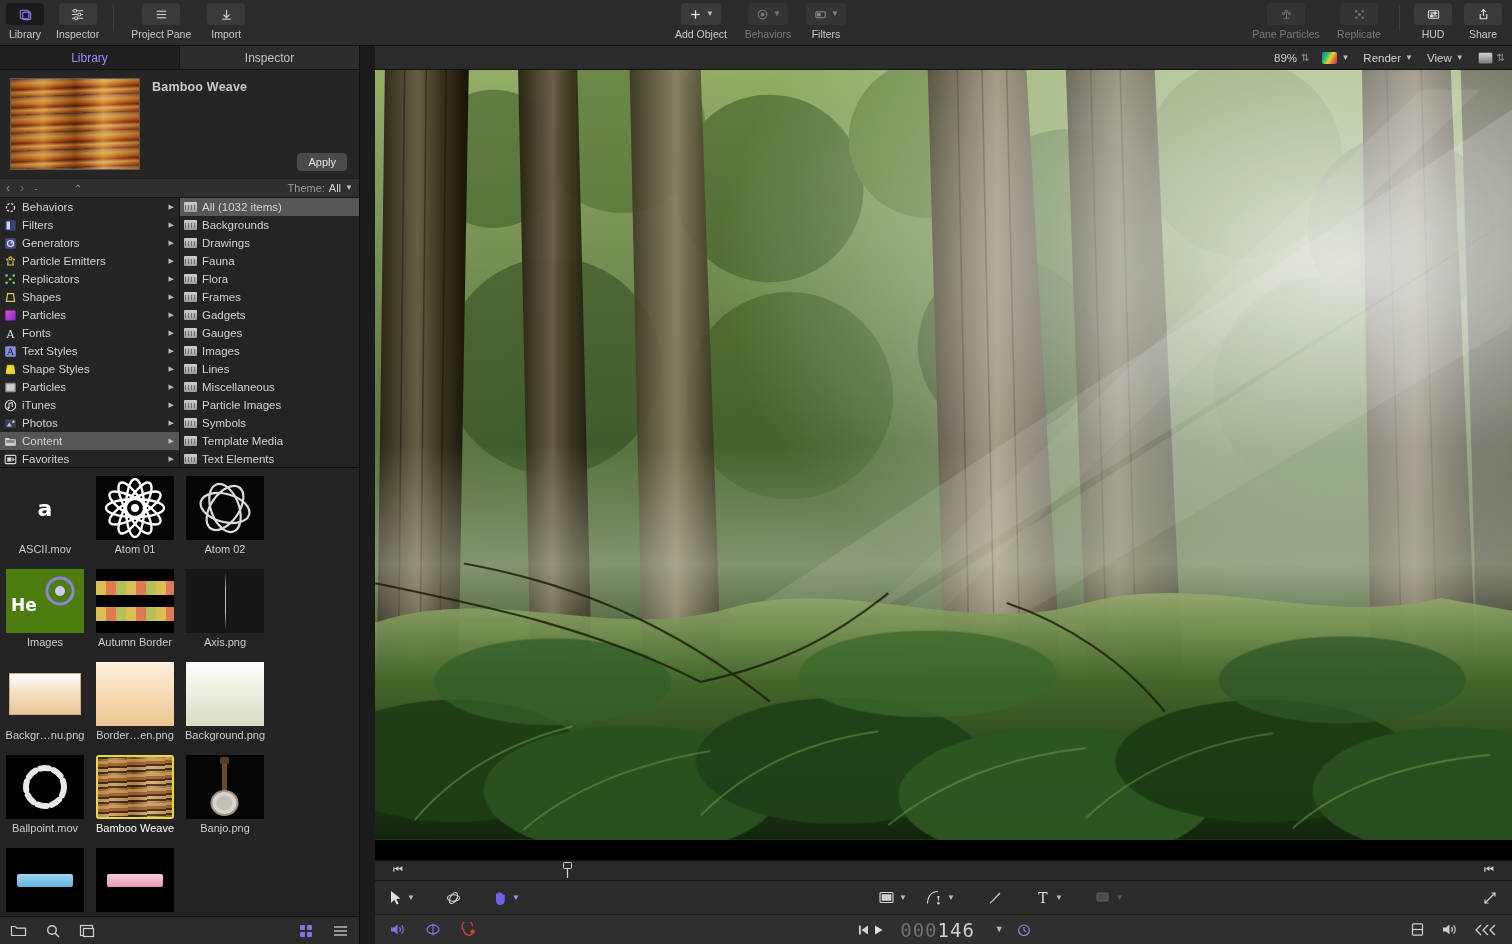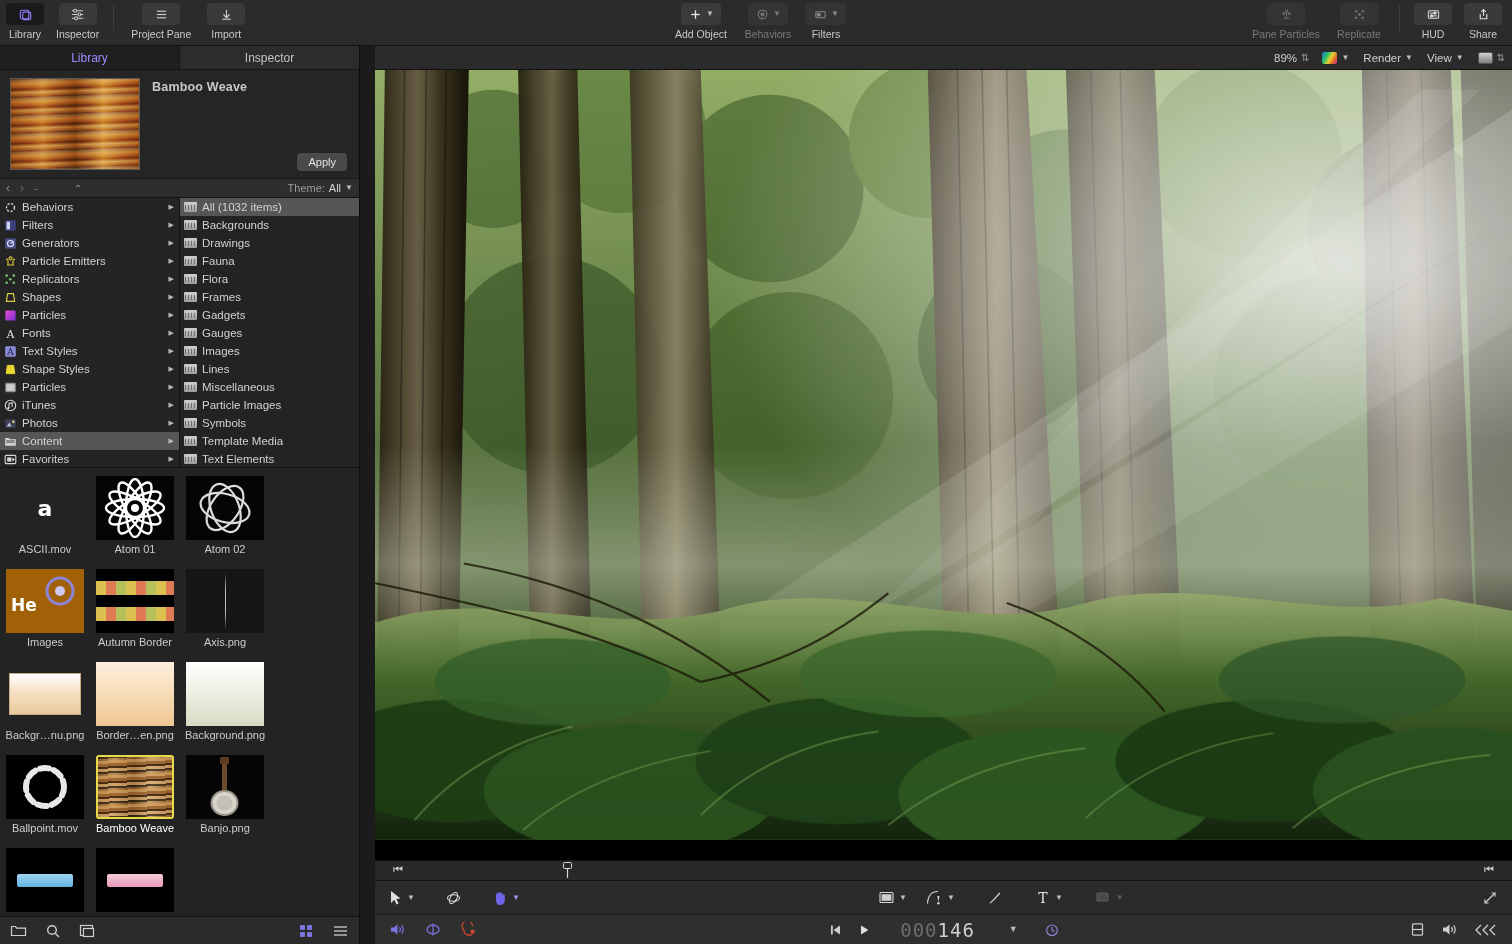--- a/index.html
+++ b/index.html
@@ -221,21 +221,21 @@
     display: flex; align-items: center; padding: 0 14px;
     border-top: 1px solid #1c1c1c;
   }
   .tc {
     font-family: "DejaVu Sans Mono", monospace;
     font-size: 19px; letter-spacing: 1px;
     color: #cfcfcf;
   }
   .tc .zeros { color: #6e6e6e; }
   .tr-left { display:flex; align-items:center; gap:18px; }
-  .tr-mid { display:flex; align-items:center; gap:14px; margin-left:auto; }
+  .tr-mid { display:flex; align-items:center; margin-left:auto; }
   .tr-right { display:flex; align-items:center; gap:16px; margin-left:auto; }
 </style>
 </head>
 <body>
 
 <div class="app">
 
   <div class="toolbar">
 
     <div class="tb-group">
@@ -692,21 +692,21 @@
                   <ellipse cx="32" cy="29" rx="25" ry="14" fill="none" stroke="#dcdcdc" stroke-width="2.2" transform="rotate(15 32 29)"></ellipse>
                   <ellipse cx="32" cy="29" rx="25" ry="14" fill="none" stroke="#dcdcdc" stroke-width="2.2" transform="rotate(70 32 29)"></ellipse>
                   <ellipse cx="32" cy="29" rx="25" ry="14" fill="none" stroke="#dcdcdc" stroke-width="2.2" transform="rotate(125 32 29)"></ellipse>
                 </svg>
               </div>
             </div>
             <div class="cell-lbl">Atom 02</div>
           </div>
           <div class="cell">
             <div class="cell-box">
-              <div class="th" style="background:#a16207">
+              <div class="th" style="background:#4d7c0f">
                 <svg width="78" height="64" viewBox="0 0 78 64">
                   <text x="18" y="42" font-size="17" font-weight="bold" fill="#fff" font-family="DejaVu Sans, sans-serif" text-anchor="middle">He</text>
                   <circle cx="54" cy="22" r="13" fill="none" stroke="#8e85d8" stroke-width="3"></circle>
                   <circle cx="54" cy="22" r="5" fill="#cfc8f0"></circle>
                 </svg>
               </div>
             </div>
             <div class="cell-lbl">Images</div>
           </div>
           <div class="cell">

